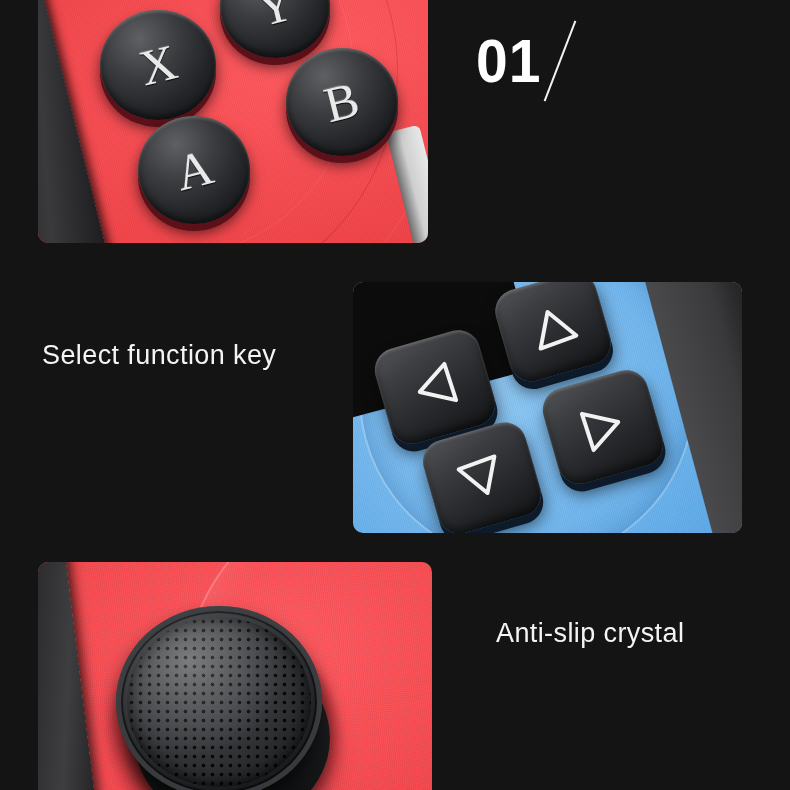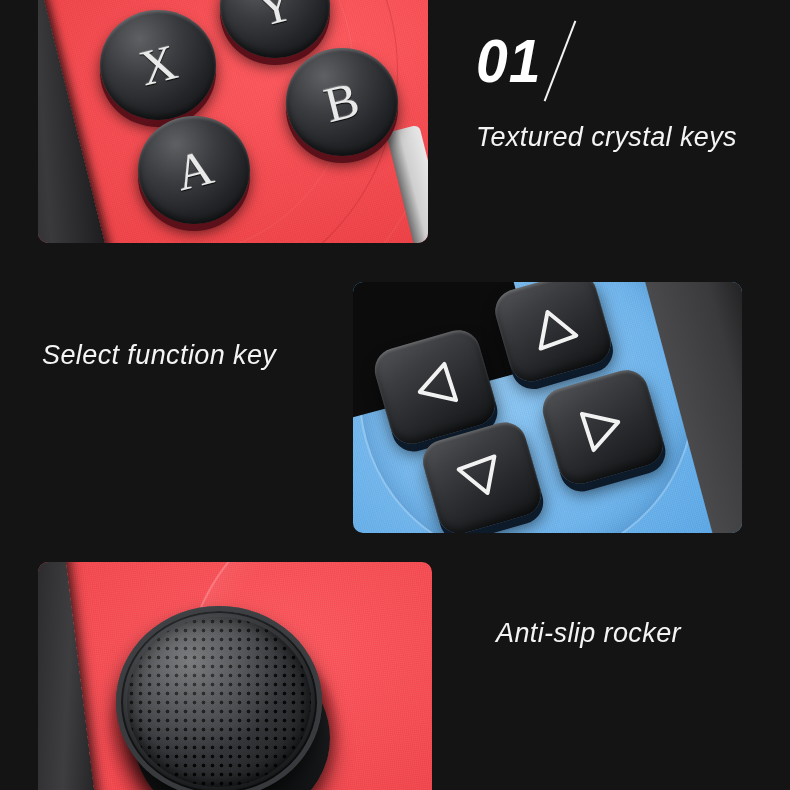--- a/index.html
+++ b/index.html
@@ -12,21 +12,21 @@
     font-family:"Liberation Sans", sans-serif;
   }
 
   #stage {
     position:relative;
     width:790px; height:790px;
     background:#141414;
   }
 
   
-  .caption { position:absolute;font-style:italic; }
+  .caption { position:absolute; }
 
   .num-wrap {
     position:relative;
     display:inline-block;
     height:78px;
   }
   .num {
     font-family:"Liberation Sans", sans-serif;
     font-size:62px;
     font-weight:bold;
@@ -329,21 +329,20 @@
     <div class="btn-round" id="btn-a">
       <span>A</span>
     </div>
   </div>
 
   <div class="caption" id="caption-1">
     <div class="num-wrap">
       <span class="num">01</span>
       <div class="slash"></div>
     </div>
-    <div class="cap-text">Textured crystal keys</div>
   </div>
 
   <div class="caption" id="caption-2">
     <div class="cap-text">Select function key</div>
   </div>
 
   <div class="panel" id="panel-dpad">
     <div class="blue-body"></div>
     <div id="ring-blue"></div>
     <div id="bevel-right"></div>
@@ -380,16 +379,16 @@
     <div id="socket"></div>
     <div id="stick-shaft"></div>
     <div id="stick-cap">
       <div class="mesh"></div>
     </div>
     <div id="cap-rim"></div>
 
   </div>
 
   <div class="caption" id="caption-3">
-    <div class="cap-text">Anti-slip rocker</div>
+    <div class="cap-text">Anti-slip crystal</div>
   </div>
 
 </div>
 
 </body></html>

